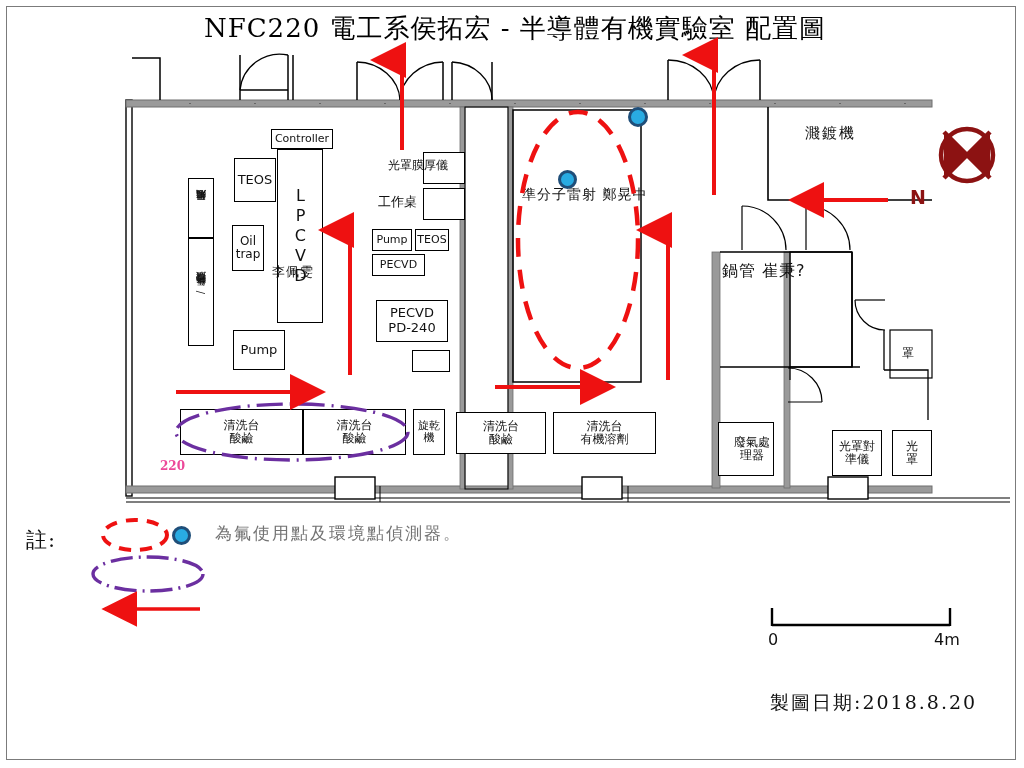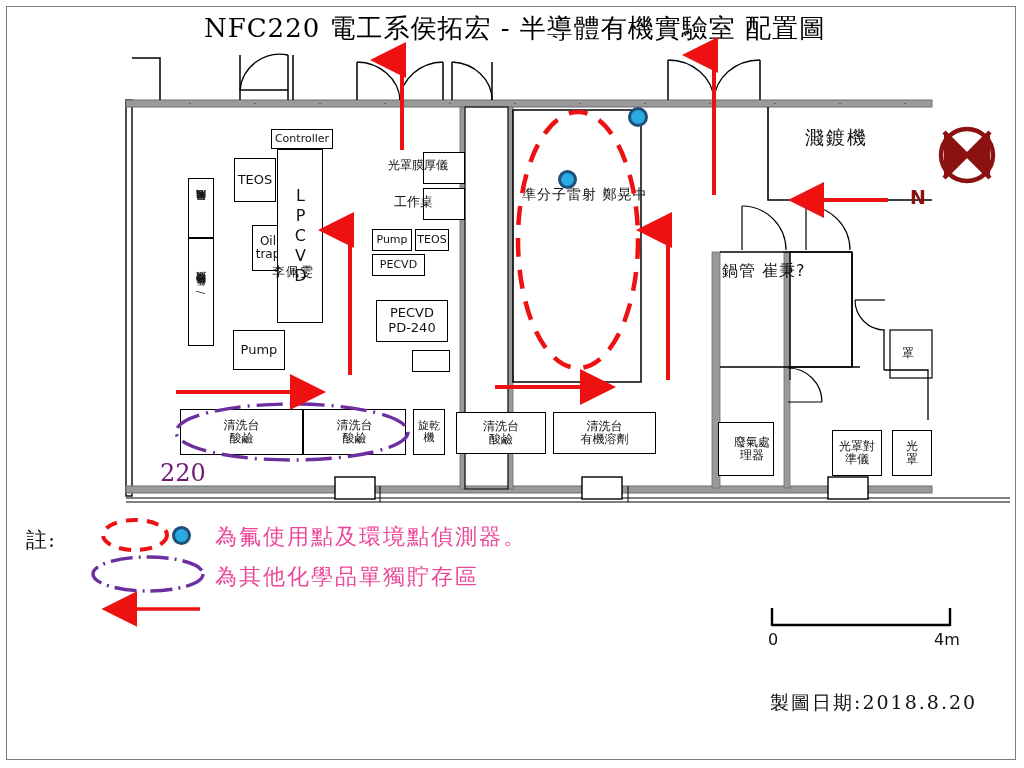--- a/index.html
+++ b/index.html
@@ -37,51 +37,51 @@
   .eq.nb{border:none;background:transparent;}
   .eq .l2{display:block;}
   .vert{writing-mode:vertical-rl;text-orientation:upright;}
   .vert-rot{writing-mode:vertical-rl;transform:rotate(180deg);}
 
   
   .flabel{
     position:absolute;font-size:12px;color:#111;white-space:nowrap;
     font-family:"DejaVu Sans","Liberation Sans",sans-serif;line-height:1.25;
   }
-  .flabel.big{font-size:19px;letter-spacing:2px;}
+  .flabel.big{font-size:15px;letter-spacing:2px;font-family:Liberation Mono, monospace;}
   .flabel.cjk{font-size:13px;letter-spacing:1px;}
 
   
   .dot{
     position:absolute;width:20px;height:20px;border-radius:50%;
     background:#29ABE2;border:3px solid #1F4E79;box-sizing:border-box;
   }
   .dot.sm{width:19px;height:19px;}
 
   
   .roomno{
     position:absolute;font-family:"DejaVu Serif","Liberation Serif",serif;
-    font-size:24px;color:#701a75;
+    font-size:12px;color:#ec4899;font-weight:bold;
   }
 
   
   .northN{
     position:absolute;font-family:"DejaVu Sans","Liberation Sans",sans-serif;
     font-weight:bold;font-size:19px;color:#8C1212;
   }
 
   
   .legend{position:absolute;left:20px;top:510px;width:620px;height:120px;}
   .lg-prefix{
     position:absolute;left:6px;top:16px;font-size:21px;color:#111;
     font-family:"DejaVu Serif","Liberation Serif",serif;letter-spacing:1px;
   }
   .lg-text{
     position:absolute;font-family:"DejaVu Serif","Liberation Serif",serif;
-    font-size:22px;color:#ec4899;letter-spacing:2px;white-space:nowrap;
+    font-size:17px;color:#737373;letter-spacing:2px;white-space:nowrap;
   }
 
   
   .scale-wrap{position:absolute;left:768px;top:600px;width:190px;height:50px;}
   .scale-lab{
     position:absolute;font-family:"DejaVu Sans","Liberation Sans",sans-serif;
     font-size:16px;color:#111;
   }
 
   
@@ -184,40 +184,40 @@
       <line x1="380" y1="486" x2="380" y2="502" stroke="#000" stroke-width="1"></line>
       <line x1="628" y1="486" x2="628" y2="502" stroke="#000" stroke-width="1"></line>
     </g>
   </svg>
 
   <div class="eq vert-rot" style="left:188px;top:178px;width:26px;height:60px;font-size:10px;">殘氣加工爐</div>
   <div class="eq vert-rot" style="left:188px;top:238px;width:26px;height:108px;font-size:10px;">氧化/擴散爐管</div>
 
   <div class="eq" style="left:234px;top:158px;width:42px;height:44px;font-size:13px;">TEOS</div>
 
-  <div class="eq" style="left:232px;top:225px;width:32px;height:46px;font-size:12px;margin-left:20px;">
+  <div class="eq" style="left:232px;top:225px;width:32px;height:46px;font-size:12px;">
     <span>
       <span class="l2">Oil</span>
       <span class="l2">trap</span>
     </span>
   </div>
 
   <div class="eq" style="left:233px;top:330px;width:52px;height:40px;font-size:13px;">Pump</div>
 
   <div class="eq" style="left:271px;top:129px;width:62px;height:20px;font-size:11px;">Controller</div>
 
   <div class="eq vert" style="left:277px;top:149px;width:46px;height:174px;font-size:16px;letter-spacing:1px;">LPCVD</div>
 
   <div class="flabel cjk" style="left:272px;top:264px;">李佩雯</div>
 
   <div class="eq" style="left:423px;top:152px;width:42px;height:32px;"></div>
   <div class="flabel" style="left:388px;top:158px;font-size:12px;">光罩膜厚儀</div>
 
   <div class="eq" style="left:423px;top:188px;width:42px;height:32px;"></div>
-  <div class="flabel" style="left:378px;top:194px;font-size:13px;margin-left:16px;">工作桌</div>
+  <div class="flabel" style="left:378px;top:194px;font-size:13px;">工作桌</div>
 
   <div class="eq" style="left:372px;top:229px;width:40px;height:22px;font-size:11px;">Pump</div>
   <div class="eq" style="left:415px;top:229px;width:34px;height:22px;font-size:11px;">TEOS</div>
   <div class="eq" style="left:372px;top:254px;width:53px;height:22px;font-size:11px;">PECVD</div>
 
   <div class="eq" style="left:376px;top:300px;width:72px;height:42px;font-size:13px;">
     <span>
       <span class="l2">PECVD</span>
       <span class="l2">PD-240</span>
     </span>
@@ -347,21 +347,20 @@
       <ellipse cx="115" cy="25" rx="32" ry="15" fill="none" stroke="#EE1111" stroke-width="4" stroke-dasharray="12,9"></ellipse>
 
       <ellipse cx="128" cy="64" rx="55" ry="17" fill="none" stroke="#6B2FA0" stroke-width="3.4" stroke-dasharray="22,6,2,6"></ellipse>
 
       <line x1="180" y1="99" x2="85" y2="99" stroke="#EE1111" stroke-width="3.6" marker-end="url(#lgArrL)"></line>
     </svg>
 
     <div class="dot" style="left:152px;top:16px;width:19px;height:19px;"></div>
 
     <div class="lg-text" style="left:195px;top:12px;">為氟使用點及環境點偵測器。</div>
-    <div class="lg-text" style="left:195px;top:52px;">為其他化學品單獨貯存區</div>
   </div>
 
   <div class="scale-wrap">
     <svg width="190" height="30" style="position:absolute;left:0;top:0;">
       <line x1="4" y1="8" x2="4" y2="26" stroke="#000" stroke-width="2.4"></line>
       <line x1="182" y1="8" x2="182" y2="26" stroke="#000" stroke-width="2.4"></line>
       <line x1="4" y1="25" x2="182" y2="25" stroke="#000" stroke-width="2.4"></line>
     </svg>
     <div class="scale-lab" style="left:0px;top:30px;">0</div>
     <div class="scale-lab" style="left:166px;top:30px;">4m</div>

